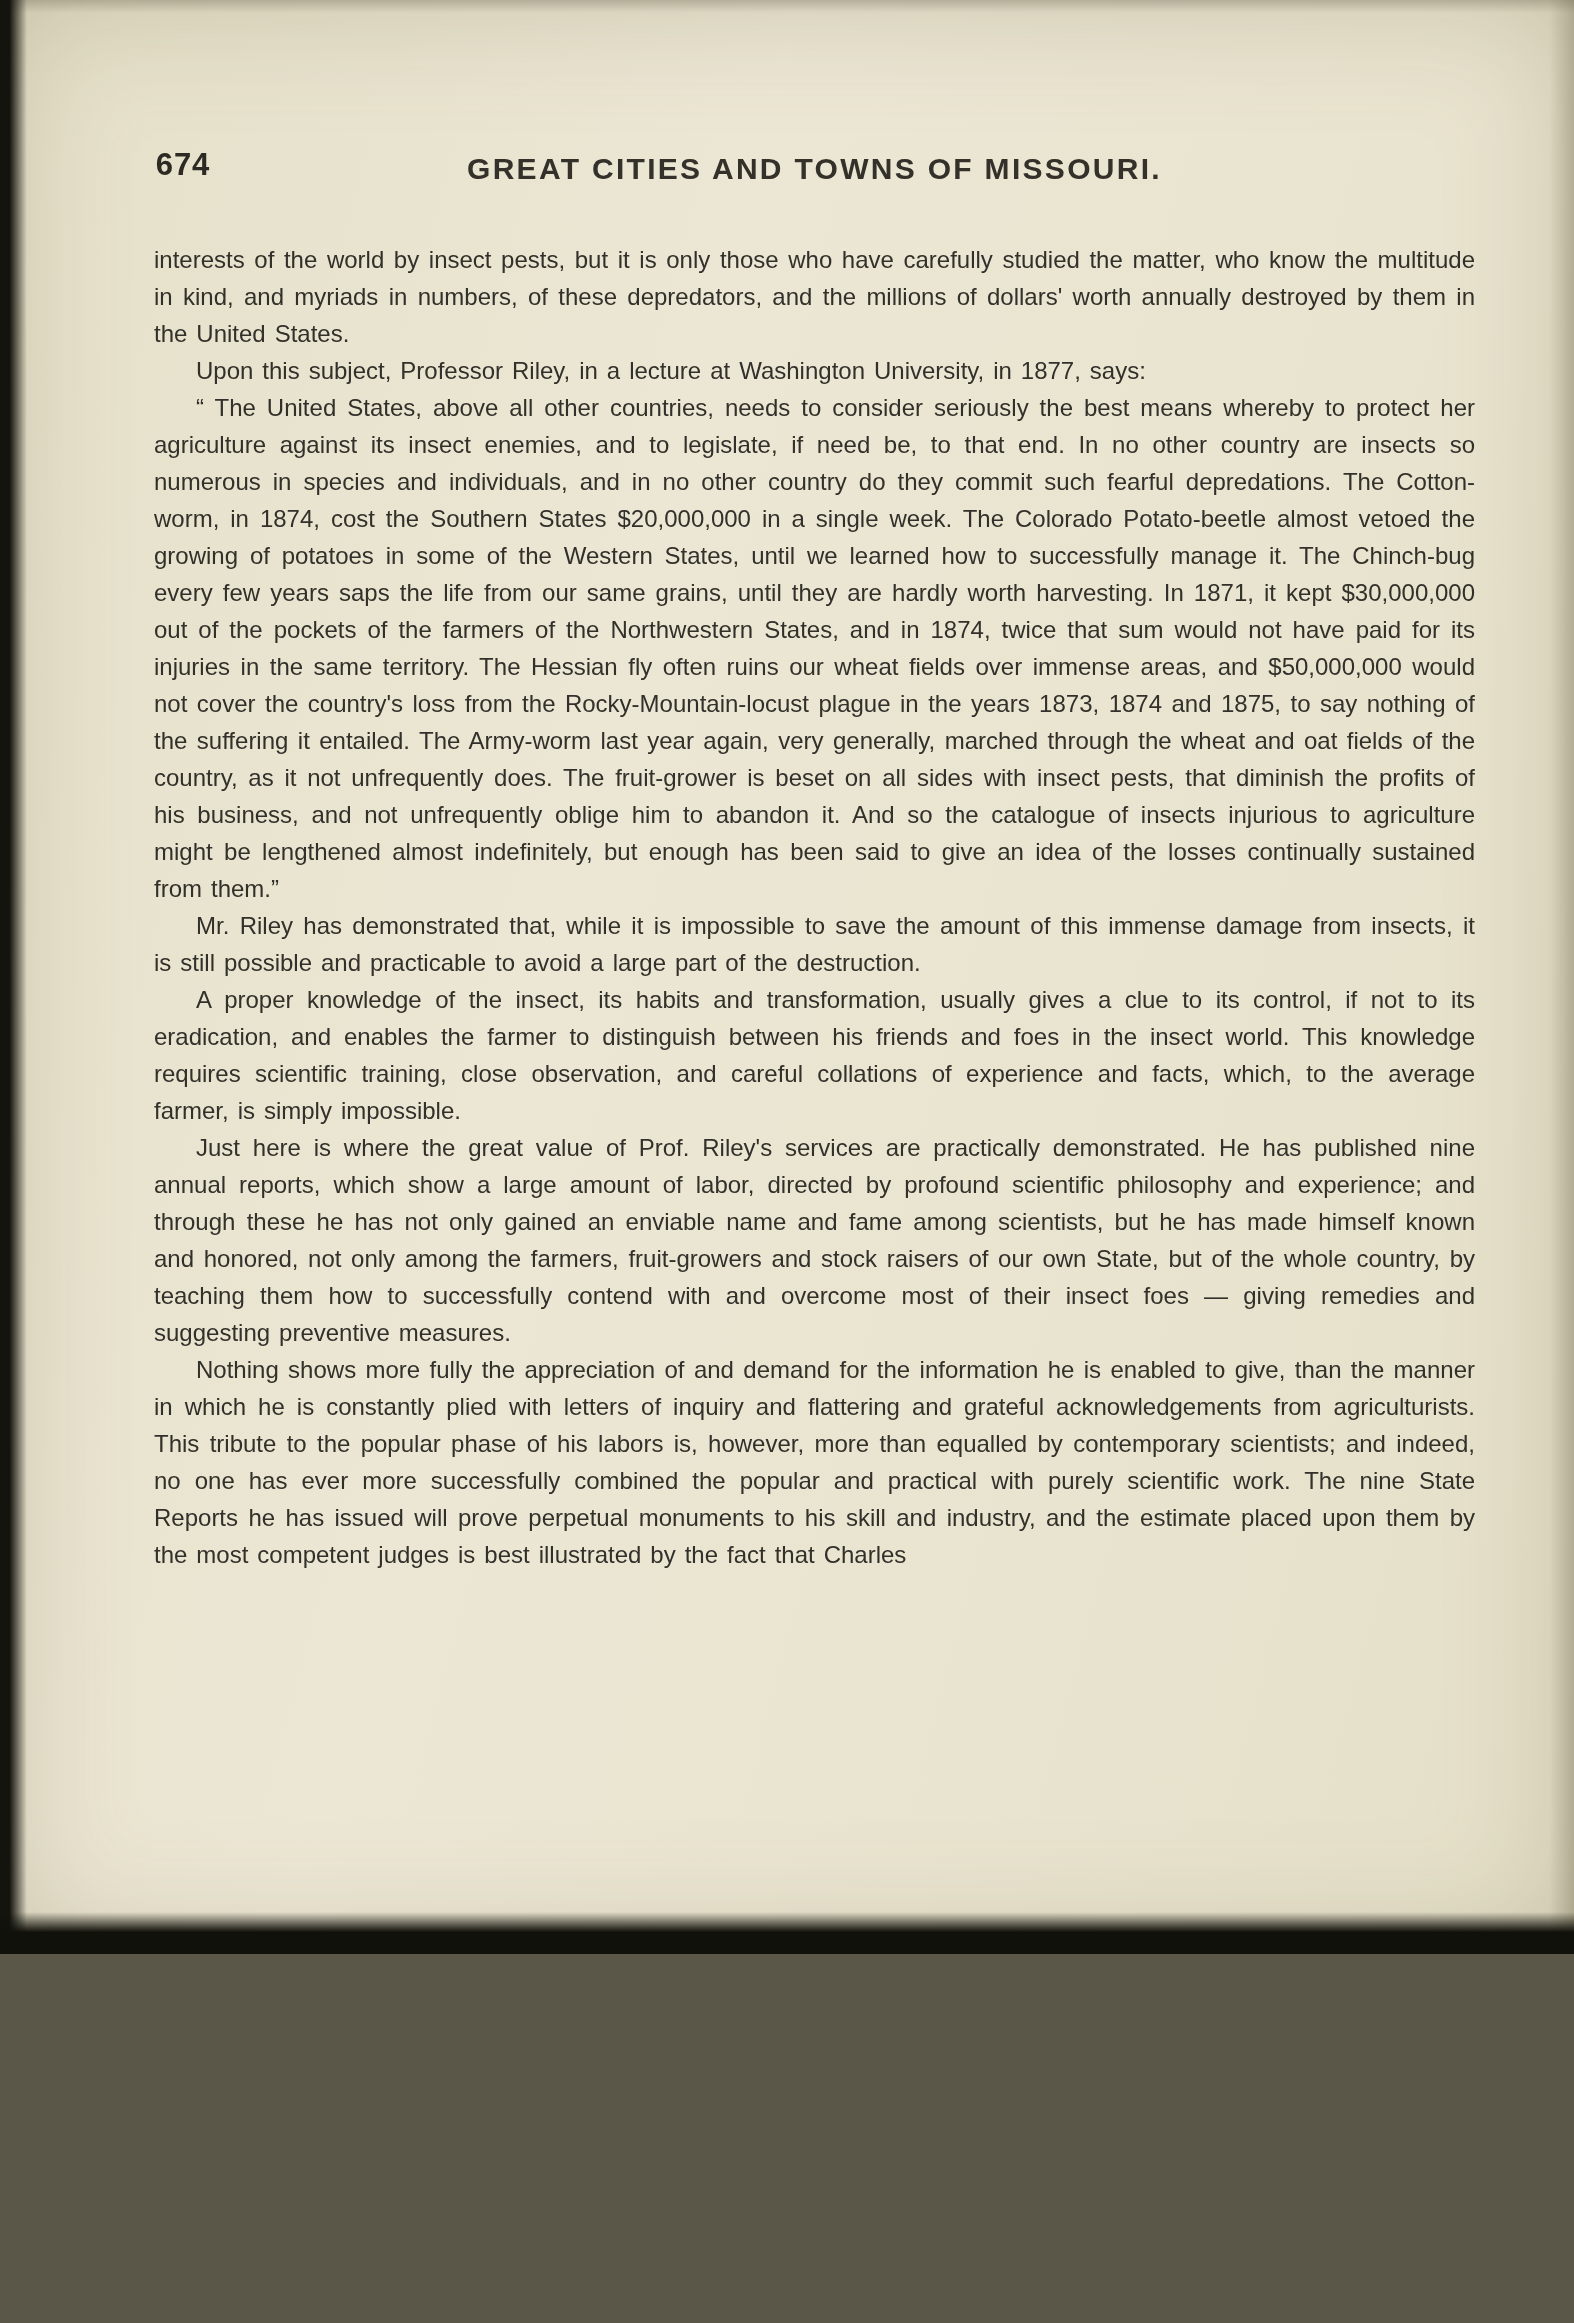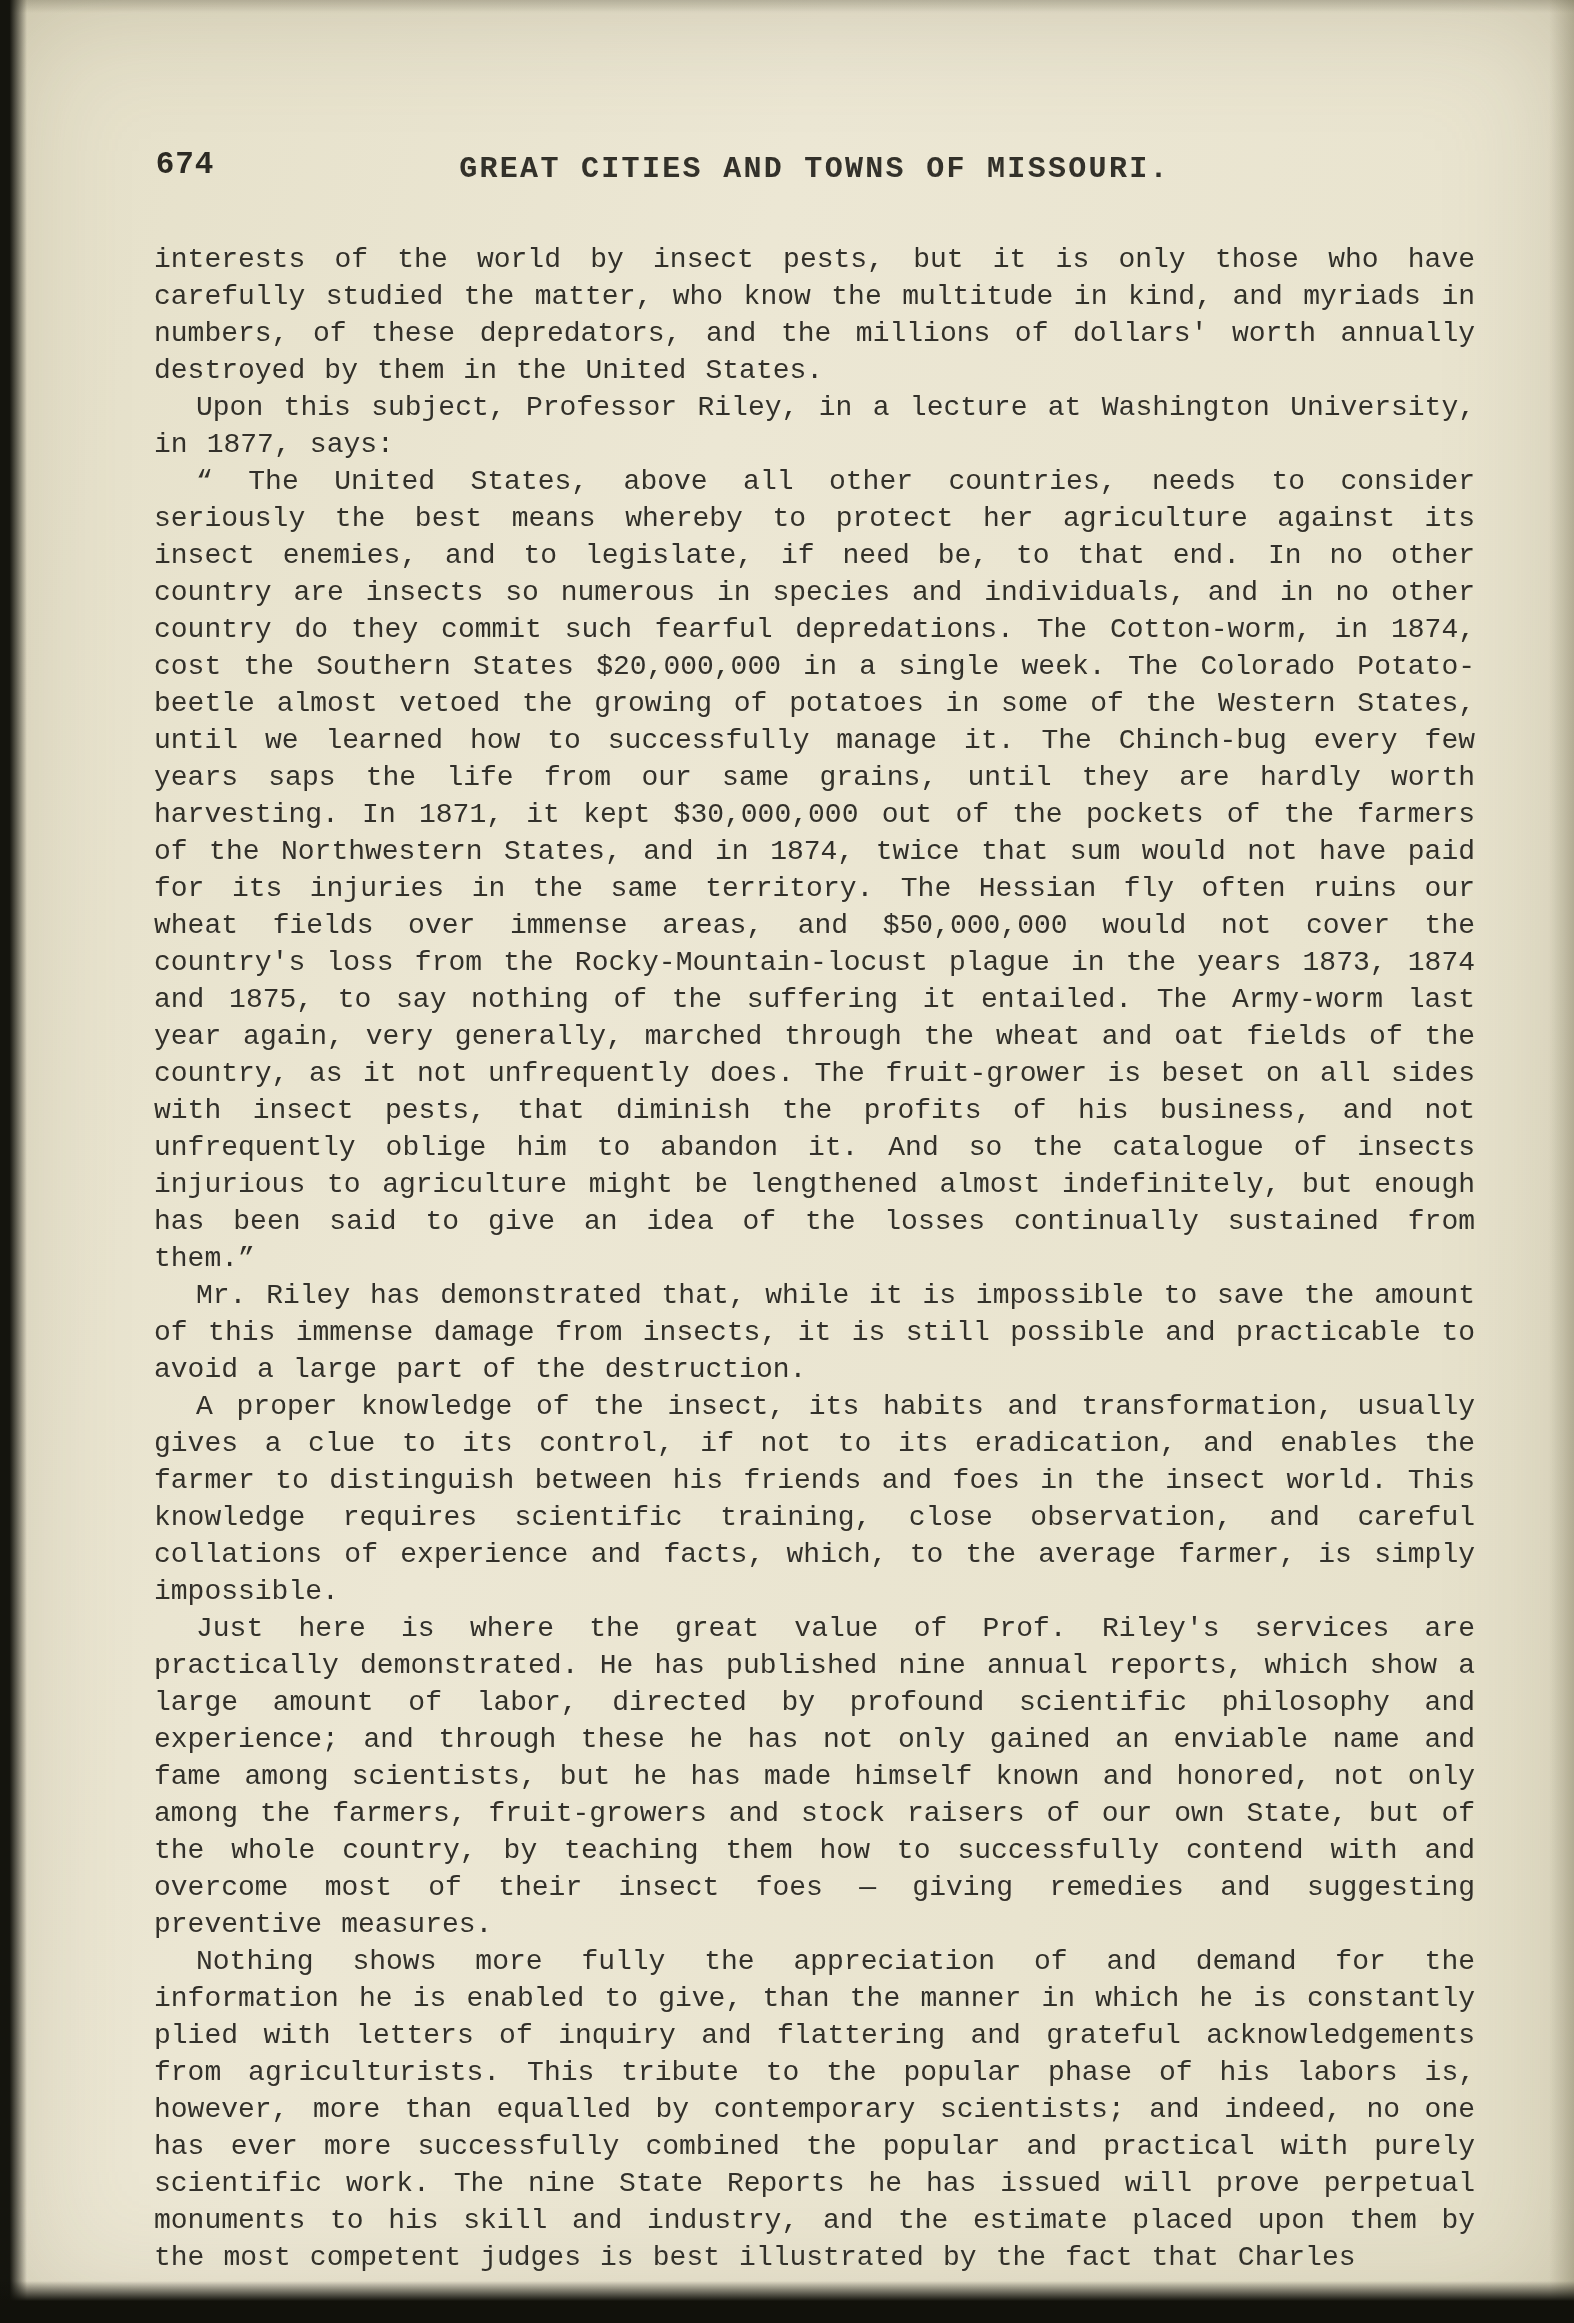--- a/index.html
+++ b/index.html
@@ -3,25 +3,25 @@
 <meta charset="utf-8">
 <style>
   html, body {
     margin: 0;
     padding: 0;
     background: #5a5748;
   }
   .scan {
     position: relative;
     width: 1574px;
-    height: 2323px;
+    height: 1954px;
     overflow: hidden;
     background: linear-gradient(105deg, #e5e0c9 0%, #ece7d4 38%, #e9e4cf 70%, #e4dfc8 100%);
     box-shadow: inset 0 0 127px rgba(110, 100, 70, 0.28);
-    font-family: Liberation Mono, monospace;
+    font-family: Liberation Sans, sans-serif;
     color: #2f2d26;
   }
   
   .edge-left {
     position: absolute;
     left: 0; top: 0;
     width: 27px; height: 100%;
     background: linear-gradient(90deg, #14140e 0%, #14140e 35%, rgba(20,20,14,0) 100%);
     z-index: 3;
   }
@@ -72,21 +72,21 @@
   .running-title {
     display: block;
     text-align: center;
     font-size: 30px;
     font-weight: bold;
     letter-spacing: 2.3px;
     color: #33312a;
   }
 
   .body-text {
-    font-size: 28px;
+    font-size: 24px;
     line-height: 37px;
     text-align: justify;
     word-spacing: 2.3px;
     color: #32302a;
   }
   .body-text p {
     margin: 0;
     padding: 0;
     text-indent: 42px;
   }

